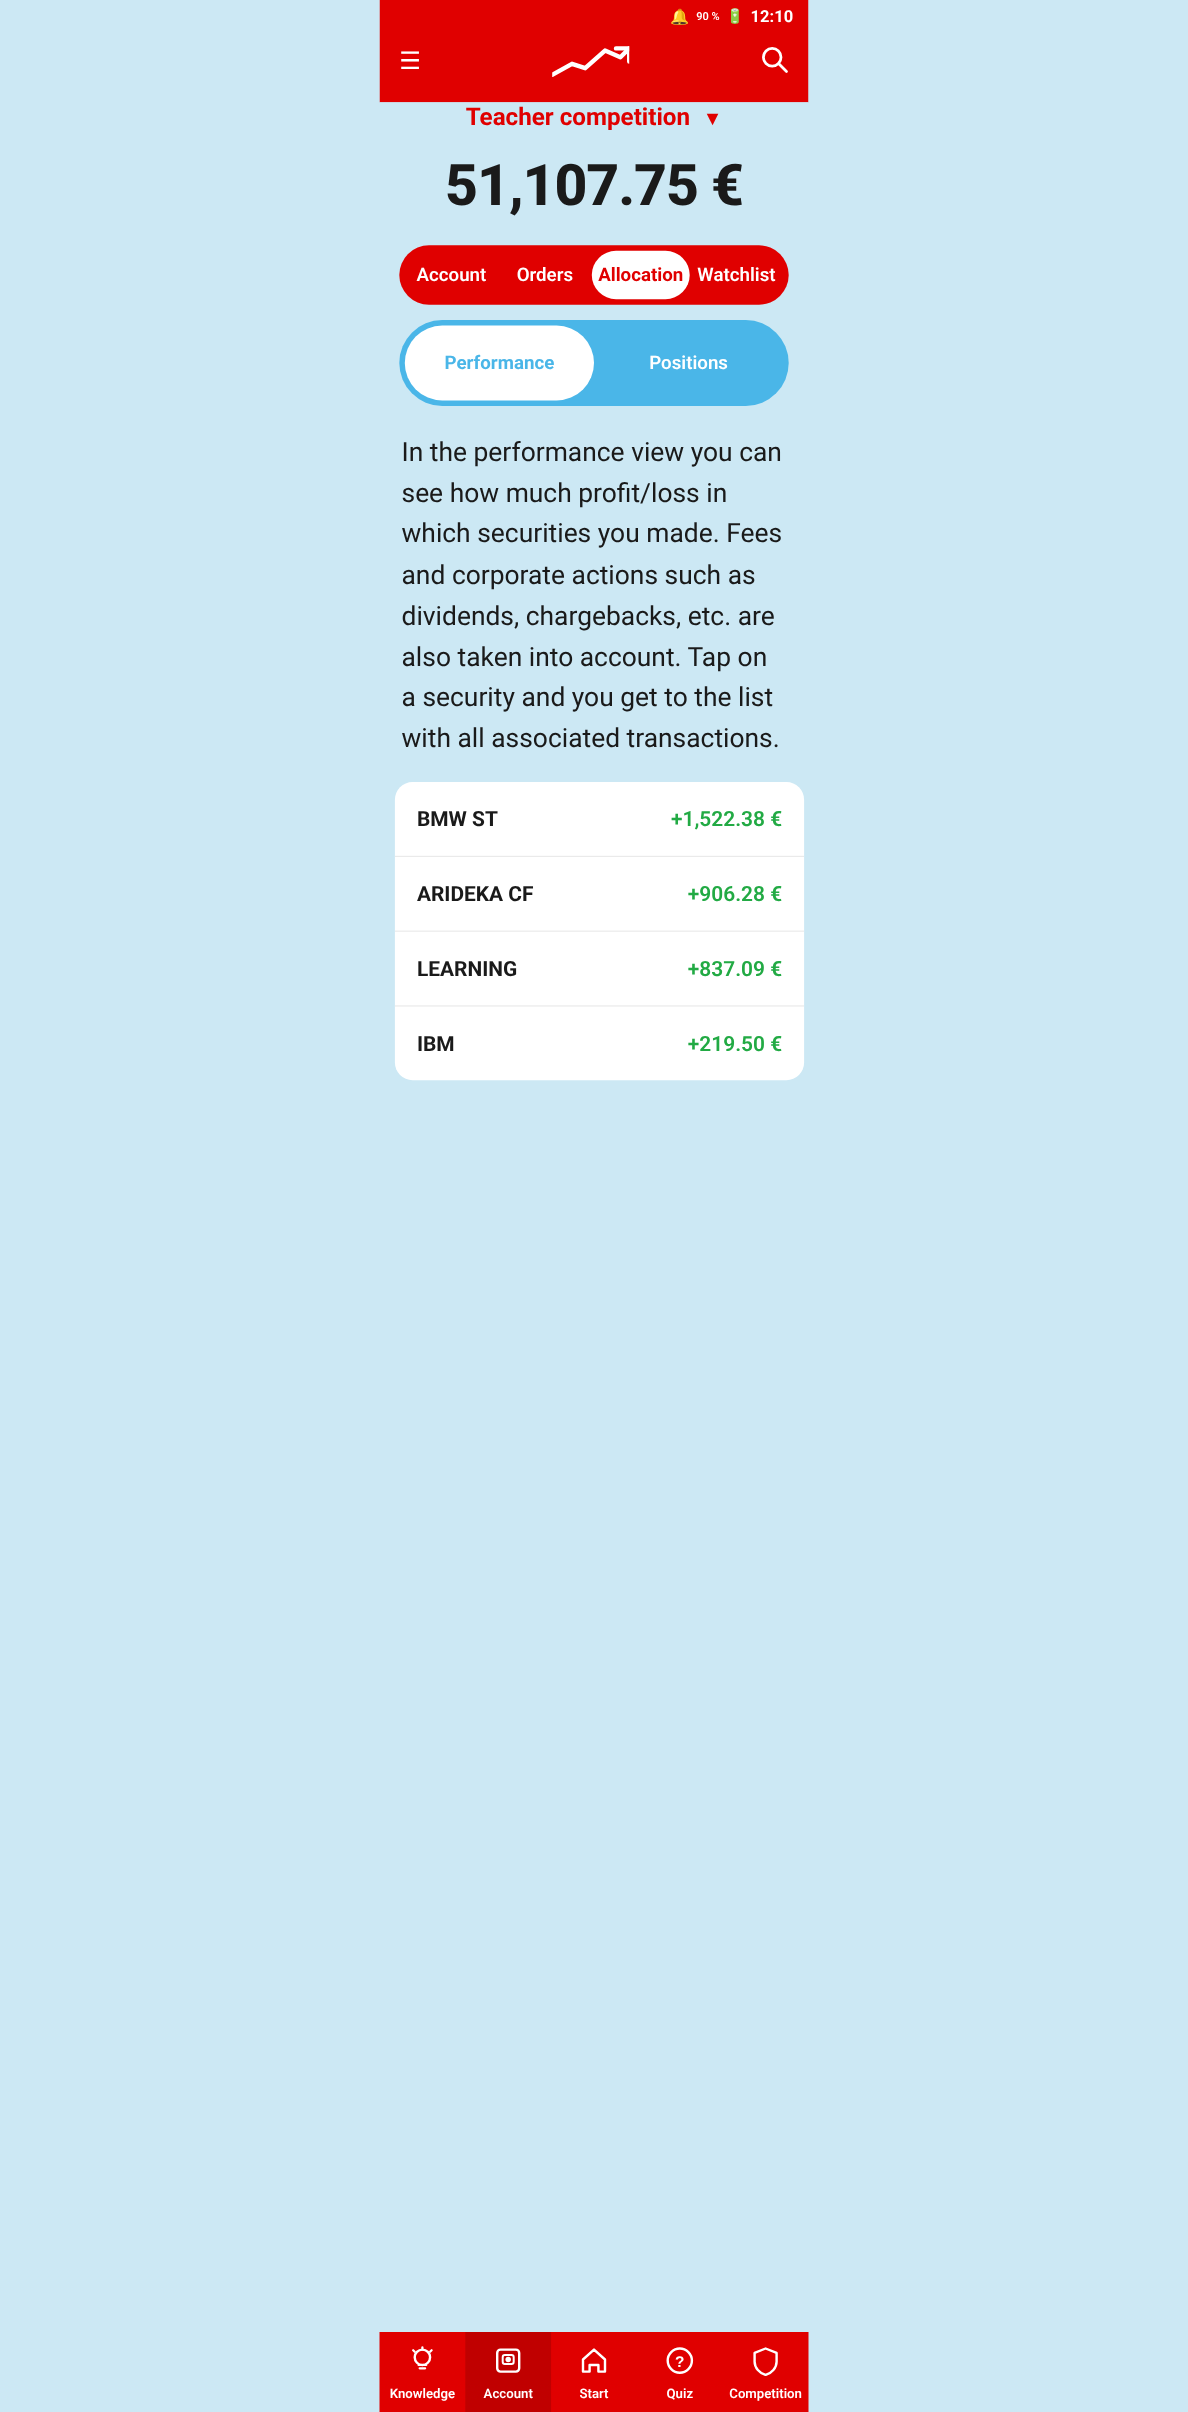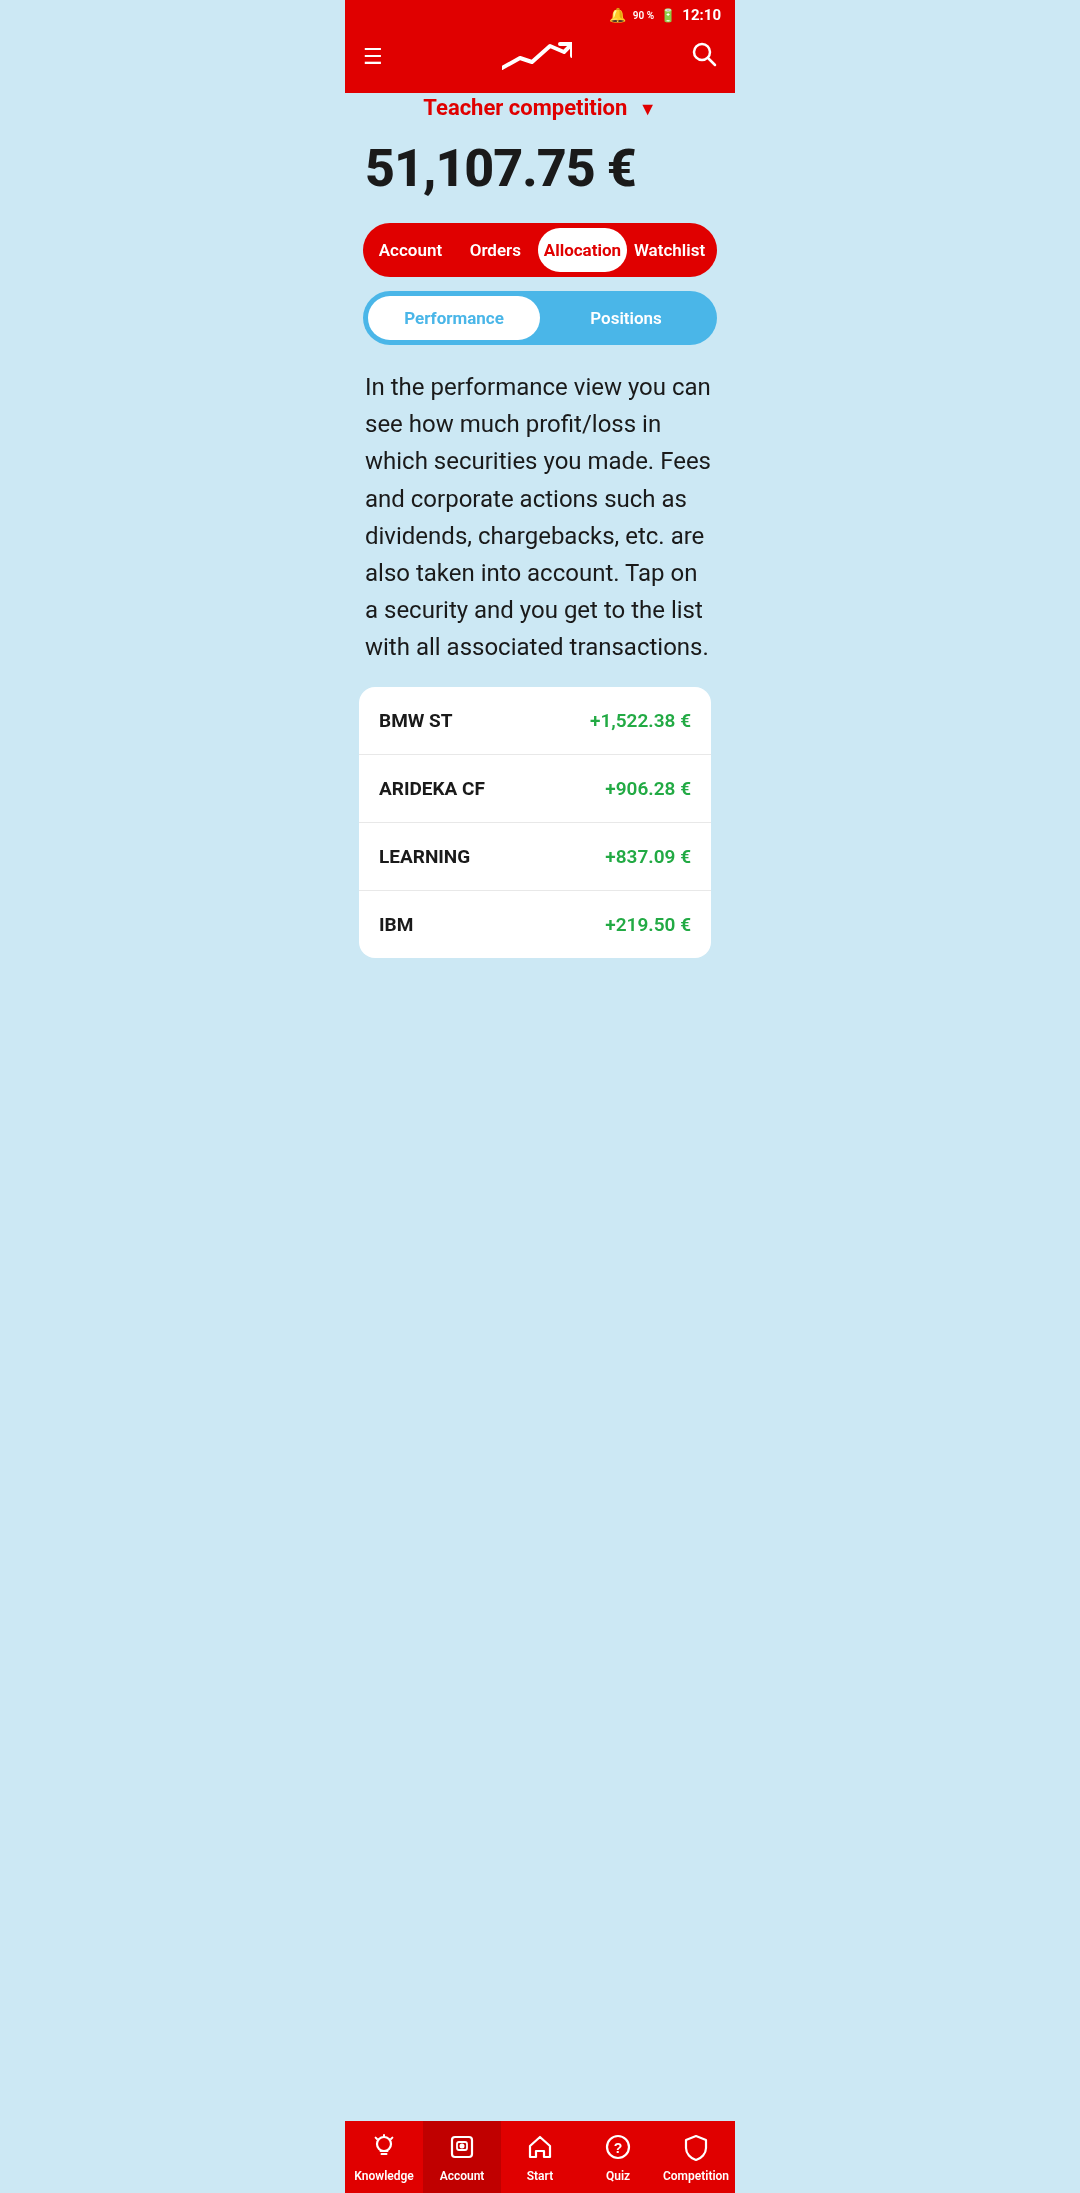--- a/index.html
+++ b/index.html
@@ -94,21 +94,21 @@
       cursor: pointer;
     }
 
     .competition-label .chevron {
       font-size: 18px;
       margin-left: 6px;
     }
 
     
     .balance {
-      text-align: left;
+      text-align: center;
       padding: 12px 20px 24px 20px;
     }
 
     .balance-amount {
       font-size: 52px;
       font-weight: 800;
       color: #1a1a1a;
       letter-spacing: -1px;
     }
 
@@ -144,21 +144,21 @@
       display: flex;
       background: #4ab6e8;
       border-radius: 50px;
       margin: 0 18px 18px 18px;
       padding: 5px;
     }
 
     .tab2 {
       flex: 1;
       text-align: center;
-      padding: 12px 6px;
+      padding: 24px 6px;
       color: white;
       font-size: 17px;
       font-weight: 600;
       border-radius: 50px;
       cursor: pointer;
     }
 
     .tab2.active {
       background: white;
       color: #4ab6e8;
@@ -170,21 +170,21 @@
       padding: 6px 20px 20px 20px;
       font-size: 24px;
       color: #1a1a1a;
       line-height: 1.55;
     }
 
     
     .stock-list {
       background: white;
       border-radius: 16px;
-      margin: 0 24px 14px 14px;
+      margin: 0 4px 14px 14px;
       overflow: hidden;
     }
 
     .stock-item {
       display: flex;
       justify-content: space-between;
       align-items: center;
       padding: 22px 20px;
       border-bottom: 1px solid #e8e8e8;
       cursor: pointer;

